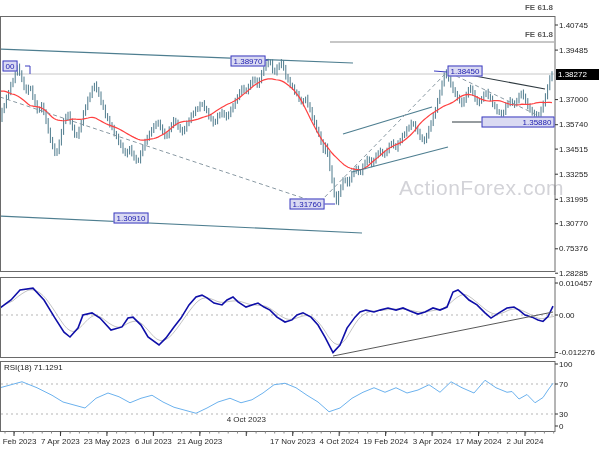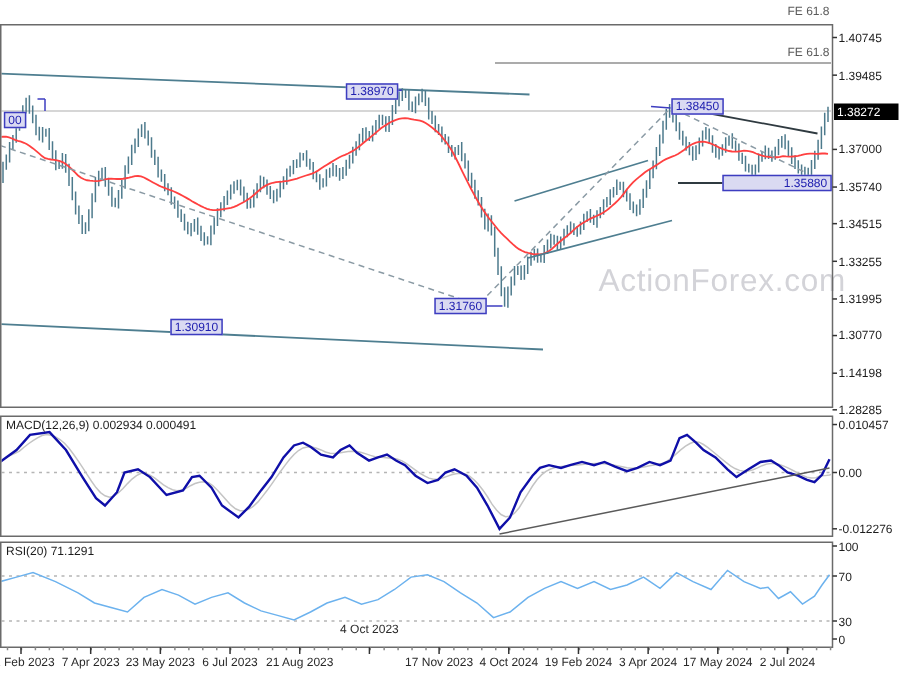--- a/index.html
+++ b/index.html
@@ -8,21 +8,21 @@
     font-family:"Liberation Sans",sans-serif;overflow:hidden;
     outline:1px solid #9a9a9a;
   }
   #titlebar{
     position:absolute;left:0;top:0;width:100%;height:15px;background:#fff;
     border-bottom:1px solid #808080;font-size:9px;color:#000;
     display:flex;align-items:center;
   }
   #collapse{width:14px;text-align:center;font-size:7px;color:#000;cursor:pointer;}
   #symline{white-space:pre;}
-  .fe{position:absolute;font-size:8px;color:#5a5a5a;white-space:nowrap;}
+  .fe{position:absolute;font-size:8px;color:#5a5a5a;white-space:nowrap;font-weight:bold;}
   .pricelab{position:absolute;left:559px;font-size:8px;color:#1c1c1c;line-height:9px;}
   .datelab{position:absolute;font-size:8px;color:#2a2a2a;transform:translateX(-50%);white-space:nowrap;}
   .anno{
     position:absolute;transform:translate(-50%,-50%);
     font-size:8px;line-height:9px;color:#2020b0;background:#dadaf2;
     border:1px solid #3d3dc0;padding:0 2px;white-space:nowrap;z-index:5;
   }
   #curtag{
     position:absolute;left:556px;width:41px;height:11px;background:#000;color:#fff;
     font-size:8px;line-height:11px;padding-left:2px;z-index:6;
@@ -36,22 +36,21 @@
 </style>
 </head>
 <body>
 
 <div id="win">
 
 
   <div class="fe" style="right:47px;top:3px;">FE 61.8</div>
   <div class="fe" style="right:47px;top:30px;">FE 61.8</div>
 
-  <div class="ilab" style="left:4px;top:279px;"><span>MACD(12,26,9)</span> <span>0.002934 0.000491</span></div>
-  <div class="ilab" style="left:4px;top:363px;"><span>RSI(20)</span> <span>71.1291</span></div>
+  <div class="ilab" style="left:4px;top:363px;"><span>RSI(18)</span> <span>71.1291</span></div>
 
   <div id="watermark">ActionForex.com</div>
 
   <svg id="cv" width="600" height="450">
       <defs>
         <clipPath id="cpP">
           <rect x="1" y="17" width="553" height="254"></rect>
         </clipPath>
         <clipPath id="cpM">
           <rect x="1" y="278" width="553" height="79"></rect>
@@ -440,41 +439,41 @@
 
   <div id="labels">
       <div class="pricelab" style="top:20.49999999999968px">1.40745</div>
       <div class="pricelab" style="top:45.599601593625515px">1.39485</div>
       <div class="pricelab" style="top:95.10159362549767px">1.37000</div>
       <div class="pricelab" style="top:120.20119521912349px">1.35740</div>
       <div class="pricelab" style="top:144.60358565737025px">1.34515</div>
       <div class="pricelab" style="top:169.70318725099608px">1.33255</div>
       <div class="pricelab" style="top:194.8027888446215px">1.31995</div>
       <div class="pricelab" style="top:219.20517928286824px">1.30770</div>
-      <div class="pricelab" style="top:244.30478087649408px">1.14198</div>
+      <div class="pricelab" style="top:244.30478087649408px">0.75376</div>
       <div class="pricelab" style="top:268.70717131474083px">1.28285</div>
       <div class="pricelab" style="top:278.5214067278288px">0.010457</div>
       <div class="pricelab" style="top:310.5px">0.00</div>
       <div class="pricelab" style="top:348.04128440366975px">-0.012276</div>
       <div class="pricelab" style="top:359.5px">100</div>
       <div class="pricelab" style="top:379.5px">70</div>
       <div class="pricelab" style="top:409.5px">30</div>
       <div class="pricelab" style="top:421.5px">0</div>
       <div class="datelab" style="left:14px;top:437px">22 Feb 2023</div>
       <div class="datelab" style="left:60.45454545454545px;top:437px">7 Apr 2023</div>
       <div class="datelab" style="left:106.9090909090909px;top:437px">23 May 2023</div>
       <div class="datelab" style="left:153.36363636363637px;top:437px">6 Jul 2023</div>
       <div class="datelab" style="left:199.8181818181818px;top:437px">21 Aug 2023</div>
       <div class="datelab" style="left:246.27272727272725px;top:415px">4 Oct 2023</div>
       <div class="datelab" style="left:292.72727272727275px;top:437px">17 Nov 2023</div>
       <div class="datelab" style="left:339.1818181818182px;top:437px">4 Oct 2024</div>
       <div class="datelab" style="left:385.6363636363636px;top:437px">19 Feb 2024</div>
       <div class="datelab" style="left:432.09090909090907px;top:437px">3 Apr 2024</div>
       <div class="datelab" style="left:478.5454545454545px;top:437px">17 May 2024</div>
       <div class="datelab" style="left:525px;top:437px">2 Jul 2024</div>
-      <div class="anno" style="left: 10px; top: 66px; margin-top: 14px;">00</div>
+      <div class="anno" style="left: 10px; top: 66px;">00</div>
       <div class="anno" style="left: 248px; top: 61px;">1.38970</div>
       <div class="anno" style="left: 417px; top: 71px; margin-left: 48px;">1.38450</div>
       <div class="anno" style="left: 518px; top: 122px; padding-left: 40px;">1.35880</div>
       <div class="anno" style="left: 307px; top: 204px;">1.31760</div>
       <div class="anno" style="left: 131px; top: 218px;">1.30910</div>
     </div>
 </div>
 
 </body></html>

